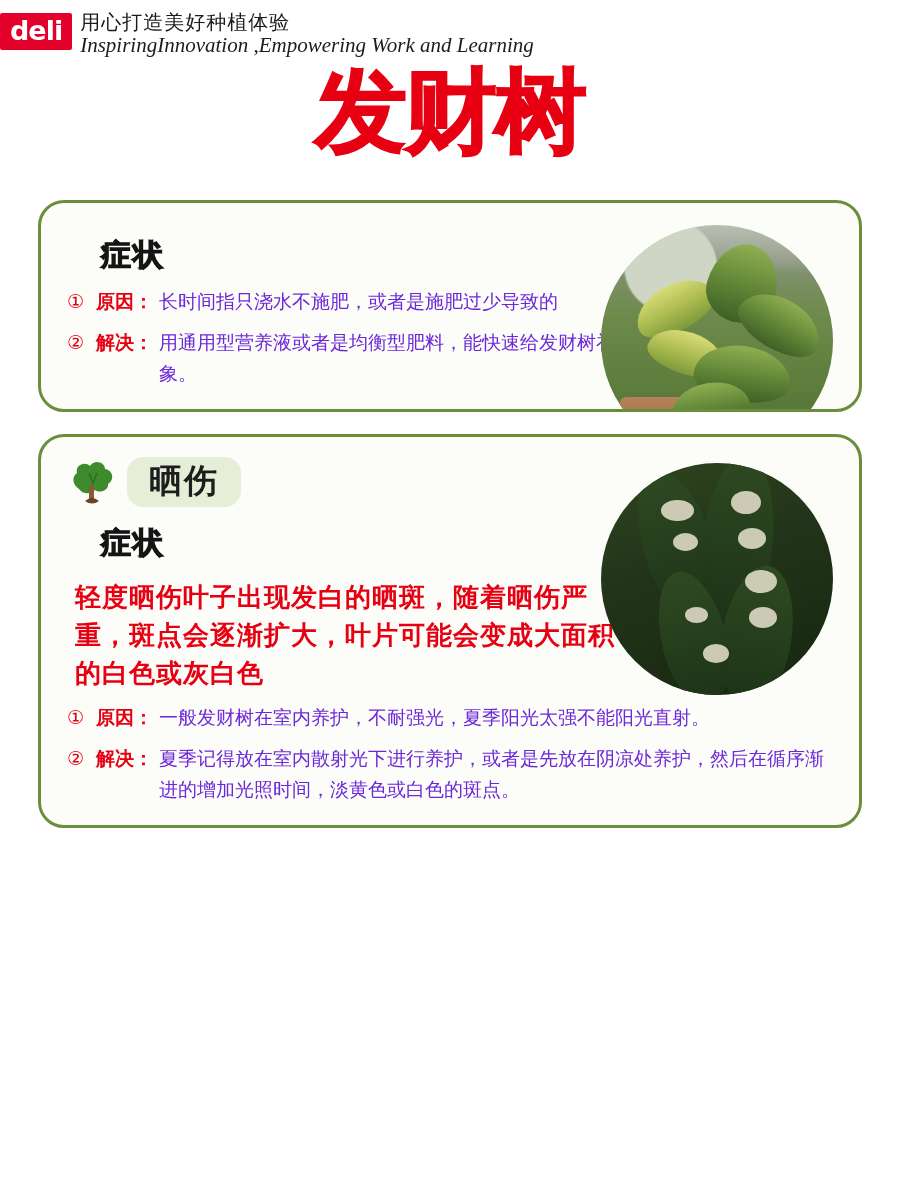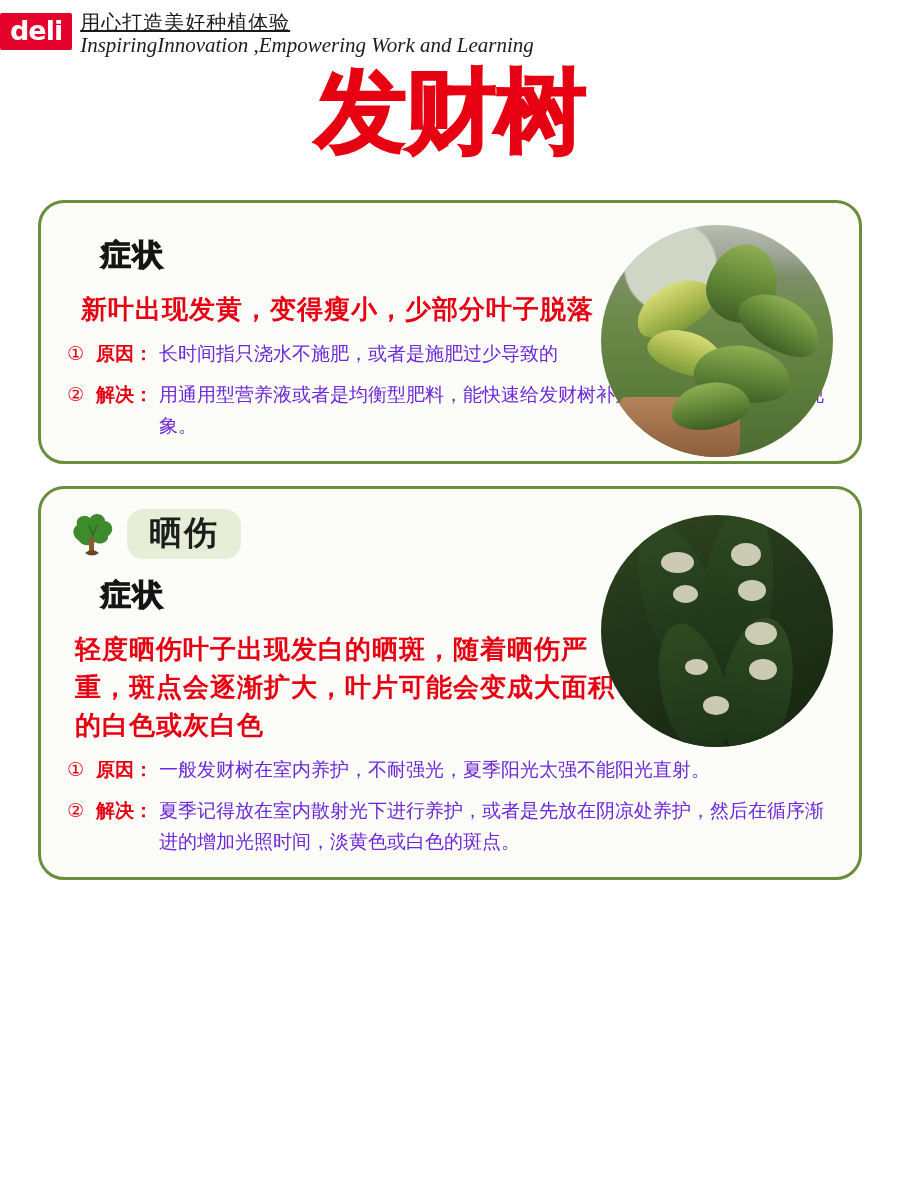--- a/index.html
+++ b/index.html
@@ -46,21 +46,20 @@
     display: flex;
     flex-direction: column;
     justify-content: flex-start;
   }
   .brand-cn {
     font-size: 20px;
     color: #1b1b1b;
     letter-spacing: 1px;
     line-height: 24px;
     font-family: "DejaVu Sans", sans-serif;
-    text-decoration: underline;
   }
   .brand-en {
     font-size: 21px;
     color: #1b1b1b;
     font-family: "Liberation Serif", "DejaVu Serif", serif;
     font-style: italic;
     line-height: 20px;
     letter-spacing: 0px;
     margin-top: 1px;
   }
@@ -247,21 +246,20 @@
       <div class="leaf yellowish" style="left:20%;top:46%;width:34%;height:18%;transform:rotate(18deg);"></div>
       <div class="leaf" style="left:46%;top:8%;width:30%;height:34%;transform:rotate(16deg);"></div>
       <div class="leaf" style="left:58%;top:32%;width:38%;height:22%;transform:rotate(30deg);"></div>
       <div class="leaf" style="left:40%;top:52%;width:42%;height:24%;transform:rotate(8deg);"></div>
       <div class="leaf" style="left:30%;top:68%;width:34%;height:20%;transform:rotate(-10deg);"></div>
     </div>
   </div>
 
 
   <div class="sym-label">症状</div>
-  <div class="sym-text">新叶出现发黄，变得瘦小，少部分叶子脱落</div>
 
   <div class="row">
     <span class="num">①</span>
     <span class="row-key">原因：</span>
     <span class="row-val">长时间指只浇水不施肥，或者是施肥过少导致的</span>
   </div>
   <div class="row">
     <span class="num">②</span>
     <span class="row-key">解决：</span>
     <span class="row-val">用通用型营养液或者是均衡型肥料，能快速给发财树补充营养，减少黄叶掉落现象。</span>

